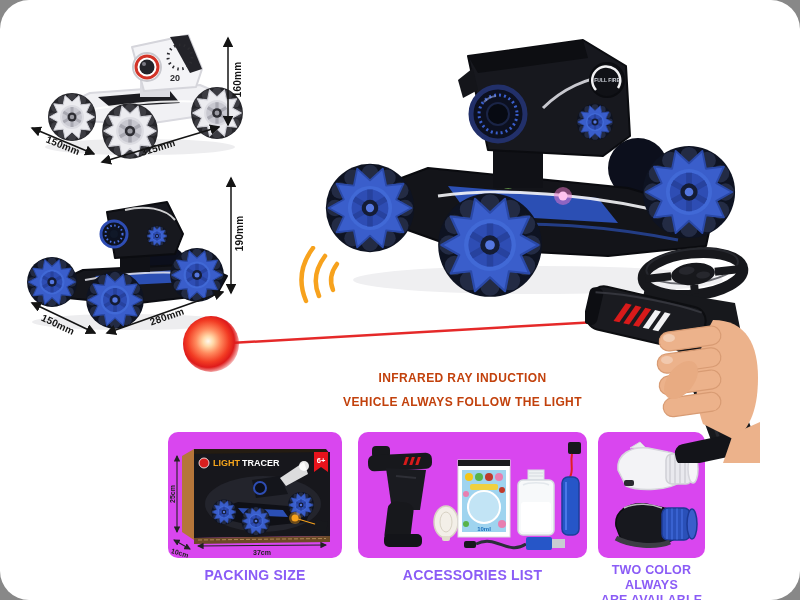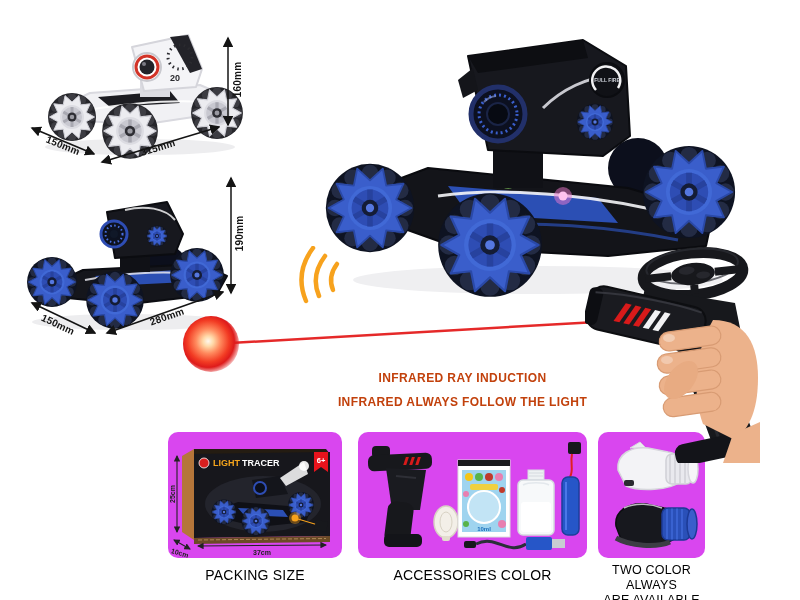--- a/index.html
+++ b/index.html
@@ -1,23 +1,23 @@
 <!DOCTYPE html>
 <html><head>
 <meta charset="utf-8">
 <style>
   html,body{margin:0;padding:0;}
   body{font-family:"Liberation Sans", sans-serif; background:#888;}
-  #stage{position:relative;width:800px;height:600px;background:#ffffff;overflow:hidden;margin:0 auto;}
+  #stage{position:relative;width:800px;height:600px;background:#ffffff;overflow:hidden;margin:0 auto;border-radius:29px;}
   .abs{position:absolute;}
   .dim-label{position:absolute;font-weight:bold;font-size:10px;color:#141414;text-align:center;letter-spacing:0.2px;}
   .headline{position:absolute;left:260px;top:366px;width:405px;text-align:center;
             font-weight:bold;font-size:12px;line-height:24px;color:#c2410c;letter-spacing:0.4px;}
   .card{position:absolute;width:174px;height:126px;background:#d946ef;border-radius:10px;top:432px;}
-  .caption{position:absolute;font-weight:normal;font-size:14px;color:#000000;text-align:center;letter-spacing:0.2px;}
+  .caption{position:absolute;font-weight:bold;font-size:14px;color:#8b5cf6;text-align:center;letter-spacing:0.2px;}
   .caption.small{font-size:12.5px;line-height:15px;}
   .laser-dot{position:absolute;left:183px;top:316px;width:56px;height:56px;border-radius:50%;
      background:radial-gradient(circle at 45% 45%, #fff8ee 0%, #ffd9a8 12%, #ff8a5e 28%, #f23b23 48%, #de1b1b 60%, rgba(222,27,27,0.35) 72%, rgba(222,27,27,0) 82%);}
   svg{display:block;}
   text{font-family:"Liberation Sans", sans-serif;}
 </style>
 </head>
 <body>
 
 <div id="stage">
@@ -208,21 +208,21 @@
     </g>
   </svg>
 
   <svg class="abs" style="left:195px;top:300px" width="410" height="50">
     <line x1="402" y1="22" x2="18" y2="44" stroke="#e31717" stroke-width="2.5" opacity="0.92"></line>
   </svg>
   <div class="laser-dot"></div>
 
   <div class="headline">
     <div>INFRARED RAY INDUCTION</div>
-    <div>INFRARED ALWAYS FOLLOW THE LIGHT</div>
+    <div>VEHICLE ALWAYS FOLLOW THE LIGHT</div>
   </div>
 
   <svg class="abs" style="left:585px;top:228px;z-index:5" width="175" height="235" viewBox="0 0 175 235">
     <g transform="rotate(-6 108 46)">
       <ellipse cx="108" cy="46" rx="50" ry="21" fill="none" stroke="#17181c" stroke-width="11"></ellipse>
       <ellipse cx="108" cy="38" rx="46" ry="17" fill="none" stroke="#2e2f36" stroke-width="2" opacity="0.7"></ellipse>
       <ellipse cx="108" cy="46" rx="22" ry="11" fill="#17181c"></ellipse>
       <ellipse cx="102" cy="42" rx="8" ry="4" fill="#26272d"></ellipse>
       <ellipse cx="118" cy="48" rx="7" ry="3.5" fill="#26272d"></ellipse>
       <path d="M60,46 L86,46 M130,46 L156,46 M108,57 L108,66" stroke="#17181c" stroke-width="8"></path>
@@ -360,21 +360,21 @@
         <line x1="208" y1="50" x2="208" y2="98" stroke="#4a78e8" stroke-width="2"></line>
       </g>
       <g>
         <rect x="106" y="109" width="12" height="7" rx="2" fill="#17181c"></rect>
         <path d="M118,112 C138,102 150,124 168,112" stroke="#2a2f38" stroke-width="3" fill="none"></path>
         <rect x="168" y="105" width="26" height="13" rx="2" fill="#2656c8"></rect>
         <rect x="194" y="107" width="13" height="9" fill="#c8ccd2"></rect>
       </g>
     </svg>
   </div>
-  <div class="caption" style="left:358px;top:567px;width:229px">ACCESSORIES COLOR</div>
+  <div class="caption" style="left:358px;top:567px;width:229px">ACCESSORIES LIST</div>
 
   <div class="card" style="left:598px;width:107px">
     <svg width="107" height="126" viewBox="0 0 107 126">
       <g transform="translate(12,10)">
         <polygon points="20,6 30,0 36,6" fill="#ececf0" stroke="#d6d6dc" stroke-width="1"></polygon>
         <path d="M8,28 C6,12 22,4 38,6 L58,10 C70,12 74,20 72,30 L70,40 C60,48 30,50 16,44 Z" fill="#f3f3f6" stroke="#d6d6dc" stroke-width="1.5"></path>
         <rect x="56" y="12" width="26" height="30" rx="6" fill="#e9e9ee" stroke="#d0d0d6" stroke-width="1.5"></rect>
         <path d="M60,13 V41 M65,12.5 V41.5 M70,12.5 V41.5 M75,13 V41" stroke="#d0d0d6" stroke-width="1.5"></path>
         <ellipse cx="83" cy="27" rx="5" ry="14" fill="#f6f6f8" stroke="#d6d6dc" stroke-width="1.5"></ellipse>
         <rect x="14" y="38" width="10" height="6" rx="2" fill="#2a2a30"></rect>

